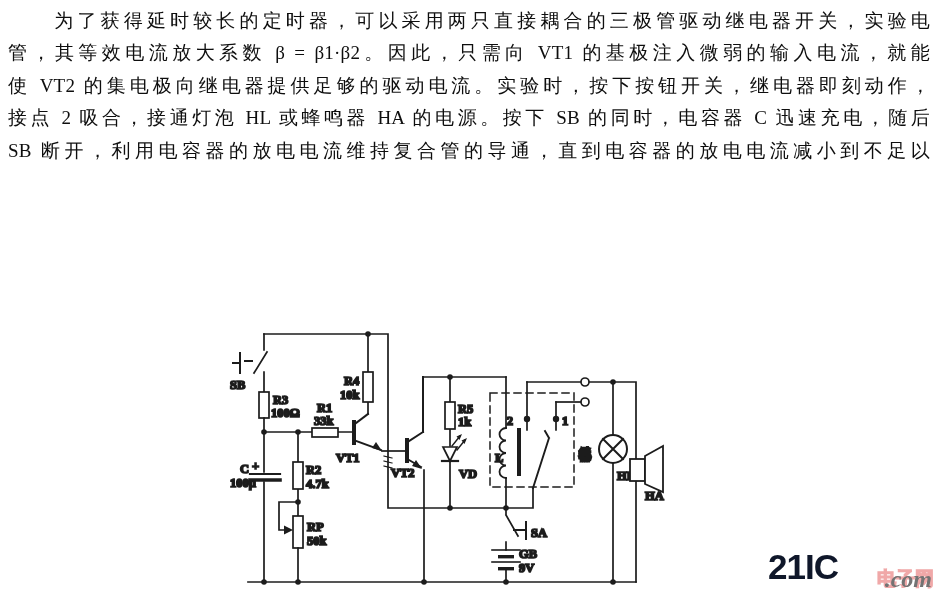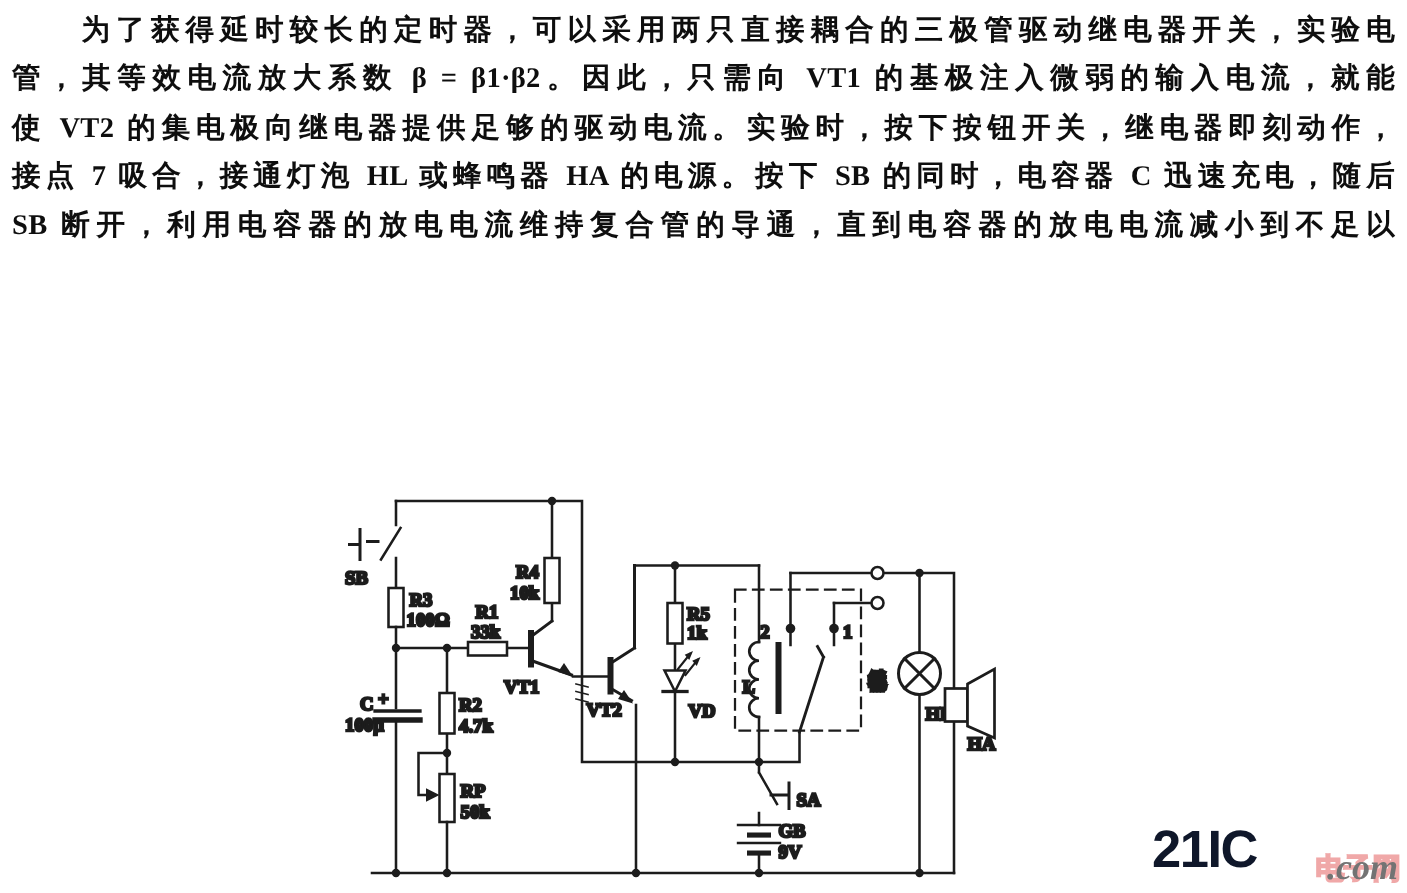--- a/index.html
+++ b/index.html
@@ -1,19 +1,19 @@
 <!DOCTYPE html>
 <html><head>
 <meta charset="utf-8">
 <style>
   html,body{margin:0;padding:0;}
   body{width:938px;height:595px;position:relative;background:#ffffff;overflow:hidden;
        font-family:"Liberation Serif",serif;}
   .doc-text{position:absolute;left:8px;top:5px;width:922px;color:#0e0e0e;}
-  .doc-line{font-family:"Liberation Serif",serif;font-weight:700;font-size:19px;
+  .doc-line{font-family:"Liberation Serif",serif;font-weight:400;font-size:19px;
             line-height:32.4px;white-space:pre-wrap;
             text-align:justify;text-align-last:justify;letter-spacing:0.2px;}
   .doc-line.last{text-align-last:left;}
   svg.circuit{position:absolute;left:0;top:0;}
   svg.circuit text{font-family:"Liberation Serif",serif;font-size:12.5px;fill:#141414;font-weight:600;}
   svg.circuit .vtext{writing-mode:vertical-rl;letter-spacing:2px;font-size:12px;}
   .watermark{position:absolute;right:4px;bottom:2px;width:166px;height:48px;}
   .wm-brand{position:absolute;left:0;bottom:6px;font-family:"Liberation Sans",sans-serif;
             font-weight:bold;font-size:35px;color:#0f172a;letter-spacing:-1px;}
   .wm-site{position:absolute;right:0;top:0;font-family:"Liberation Sans",sans-serif;
@@ -22,21 +22,21 @@
   .wm-domain{position:absolute;right:2px;bottom:0;font-family:"Liberation Serif",serif;
              font-style:italic;font-weight:bold;font-size:24px;color:#737373;}
 </style>
 </head>
 <body>
 
 <div class="doc-text">
   <div class="doc-line">　　为了获得延时较长的定时器，可以采用两只直接耦合的三极管驱动继电器开关，实验电</div>
   <div class="doc-line">管，其等效电流放大系数 β = β1·β2。因此，只需向 VT1 的基极注入微弱的输入电流，就能</div>
   <div class="doc-line">使 VT2 的集电极向继电器提供足够的驱动电流。实验时，按下按钮开关，继电器即刻动作，</div>
-  <div class="doc-line">接点 7 吸合，接通灯泡 HL 或蜂鸣器 HA 的电源。按下 SB 的同时，电容器 C 迅速充电，随后</div>
+  <div class="doc-line">接点 2 吸合，接通灯泡 HL 或蜂鸣器 HA 的电源。按下 SB 的同时，电容器 C 迅速充电，随后</div>
   <div class="doc-line">SB 断开，利用电容器的放电电流维持复合管的导通，直到电容器的放电电流减小到不足以</div>
 </div>
 
 <svg class="circuit" width="938" height="595" viewBox="0 0 938 595" stroke="#1c1c1c" stroke-width="1.7" fill="none" stroke-linecap="square">
 
   <g>
     <path d="M264,334 H388 V508 H533 V488"></path>
     <path d="M248,582 H636"></path>
     <path d="M423,377 H506"></path>
     <path d="M527,382 H581 M589,382 H636 V459"></path>

